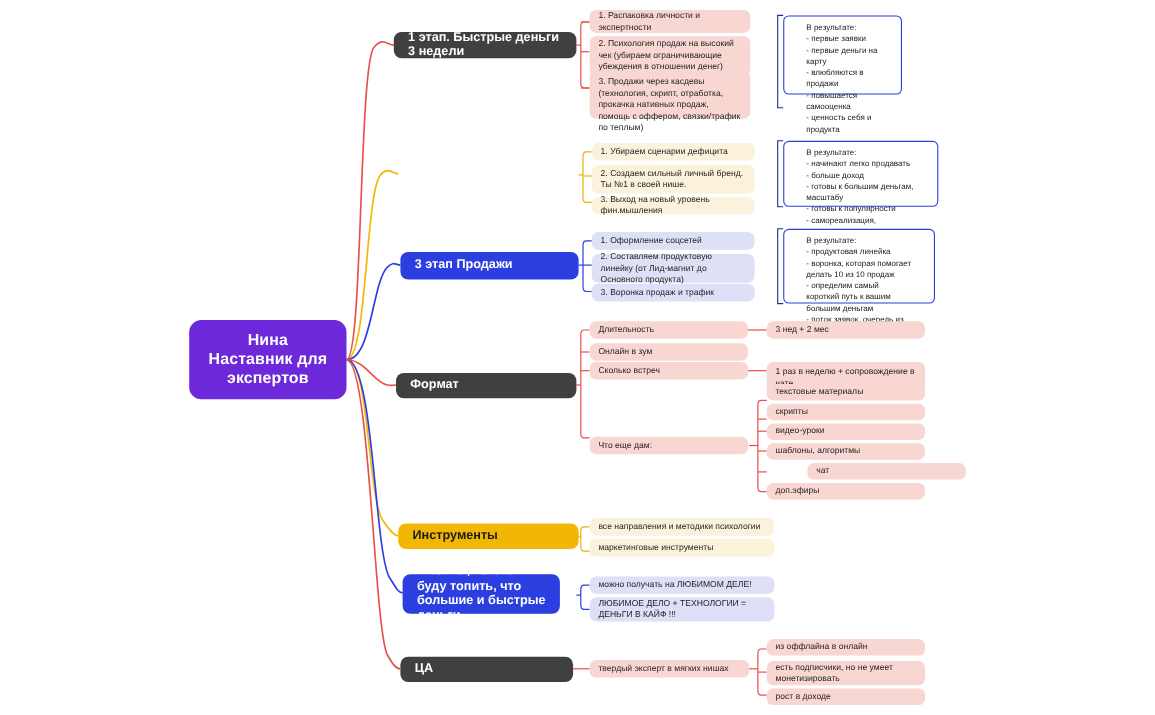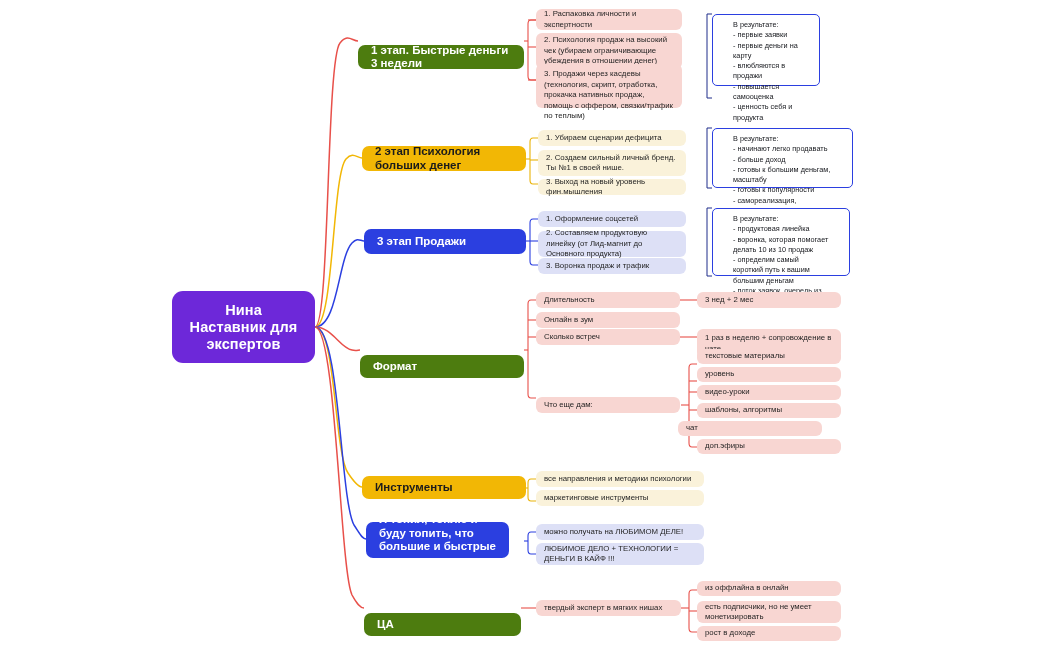--- a/index.html
+++ b/index.html
@@ -18,21 +18,21 @@
     letter-spacing:.1px;
   }
   .center span{display:block;padding:0 6px;}
 
   
   .branch{
     border-radius:7px;color:#ffffff;font-weight:bold;
     display:flex;align-items:center;
     padding:0 13px;font-size:11.5px;line-height:13.5px;
   }
-  .b-red{background:#4d7c0f;margin-top:16px;}
+  .b-red{background:#404040;}
   .b-yellow{background:#F2B705;color:#1b1b1b;}
   .b-blue{background:#2B3FE0;}
 
   
   .card{
     border-radius:6px;display:flex;align-items:center;
     padding:5px 8px;font-size:7.8px;line-height:10.5px;color:#1f1f1f;
   }
   .c-pink{background:#F8D6D2;}
   .c-cream{background:#FAF2DA;}
@@ -132,23 +132,20 @@
   </div>
   <div class="node result r-blue" style="left:712px;top:14px;width:108px;height:72px;">
     <span class="ttl">В результате:</span>
     <span class="li">- первые заявки</span>
     <span class="li">- первые деньги на карту</span>
     <span class="li">- влюбляются в продажи</span>
     <span class="li">- повышается самооценка</span>
     <span class="li">- ценность себя и продукта</span>
   </div>
 
-  <div class="node branch b-yellow" style="left:362px;top:146px;width:164px;height:25px;">
-    <span>2 этап Психология больших денег</span>
-  </div>
   <div class="node card c-cream" style="left:538px;top:130px;width:148px;height:16px;">
     <span>1. Убираем сценарии дефицита</span>
   </div>
   <div class="node card c-cream" style="left:538px;top:150px;width:148px;height:26px;">
     <span>2. Создаем сильный личный бренд. Ты №1 в своей нише.</span>
   </div>
   <div class="node card c-cream" style="left:538px;top:179px;width:148px;height:16px;">
     <span>3. Выход на новый уровень фин.мышления</span>
   </div>
   <div class="node result r-blue" style="left:712px;top:128px;width:141px;height:60px;">
@@ -198,29 +195,29 @@
   <div class="node card c-pink" style="left:697px;top:329px;width:144px;height:29px;">
     <span>1 раз в неделю + сопровождение в чате</span>
   </div>
   <div class="node card c-pink" style="left:536px;top:397px;width:144px;height:16px;">
     <span>Что еще дам:</span>
   </div>
   <div class="node card c-pink" style="left:697px;top:349px;width:144px;height:15px;">
     <span>текстовые материалы</span>
   </div>
   <div class="node card c-pink" style="left:697px;top:367px;width:144px;height:15px;">
-    <span>уровень</span>
+    <span>скрипты</span>
   </div>
   <div class="node card c-pink" style="left:697px;top:385px;width:144px;height:15px;">
     <span>видео-уроки</span>
   </div>
   <div class="node card c-pink" style="left:697px;top:403px;width:144px;height:15px;">
     <span>шаблоны, алгоритмы</span>
   </div>
-  <div class="node card c-pink" style="left:678px;top:421px;width:144px;height:15px;">
+  <div class="node card c-pink" style="left:734px;top:421px;width:144px;height:15px;">
     <span>чат</span>
   </div>
   <div class="node card c-pink" style="left:697px;top:439px;width:144px;height:15px;">
     <span>доп.эфиры</span>
   </div>
 
   <div class="node branch b-yellow" style="left:362px;top:476px;width:164px;height:23px;">
     <span>Инструменты</span>
   </div>
   <div class="node card c-cream" style="left:536px;top:471px;width:168px;height:16px;">

